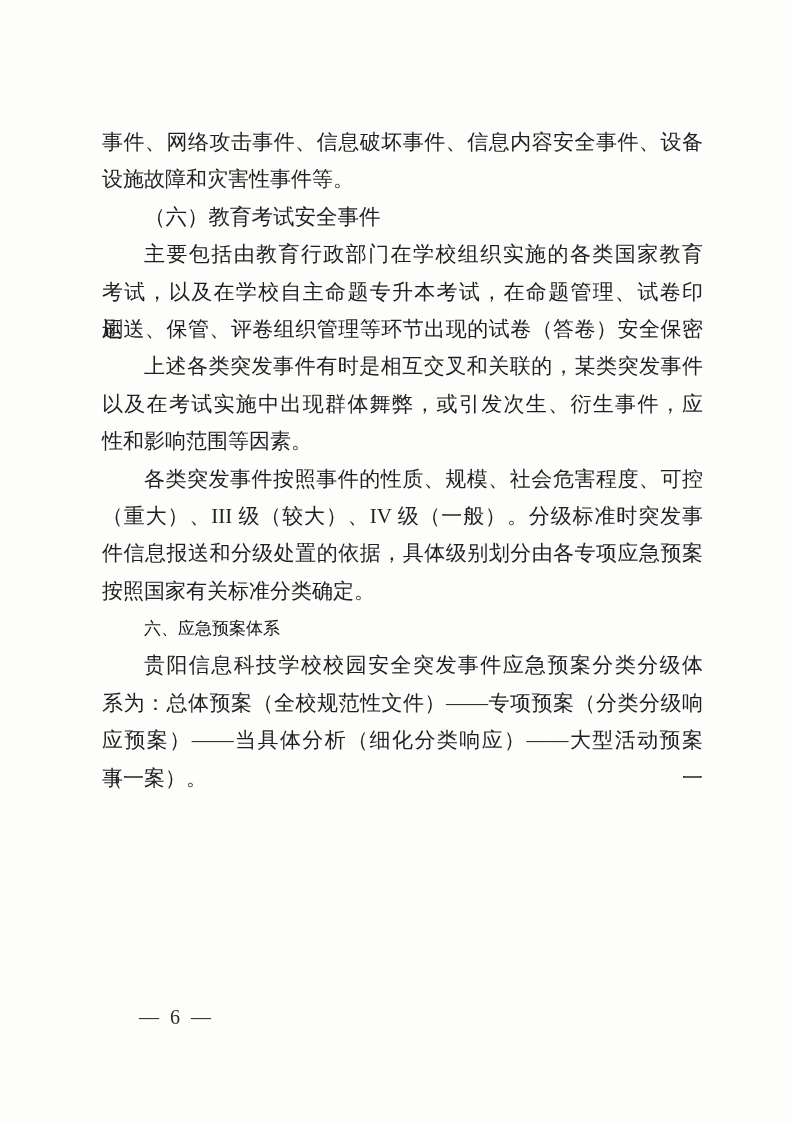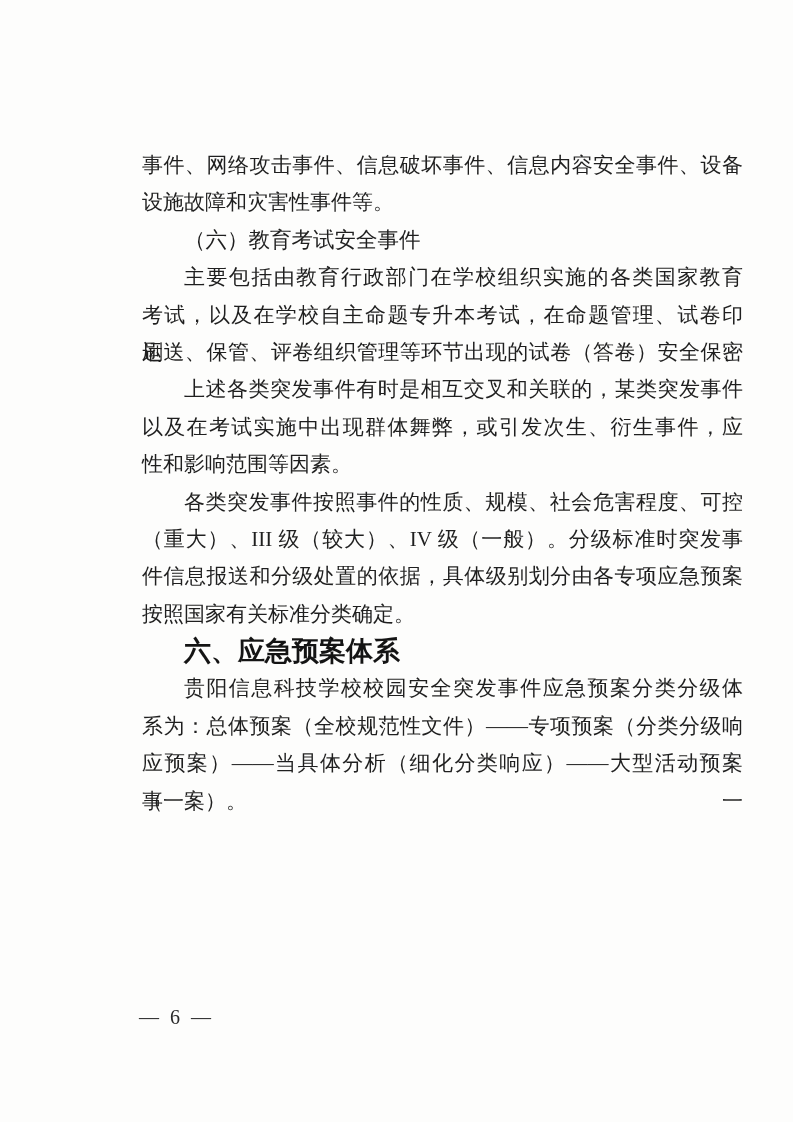--- a/index.html
+++ b/index.html
@@ -16,23 +16,22 @@
     position: relative;
     width: 793px;
     height: 1122px;
     background: #fdfdfc;
     overflow: hidden;
     color: #1e1e1e;
   }
   .doc-body {
     position: absolute;
     left: 102px;
-    top: 147px;
+    top: 124px;
     width: 601px;
-    margin-left: 40px;
   }
   .line {
     font-size: 21px;
     line-height: 37.4px;
     height: 37.4px;
     white-space: nowrap;
     color: #1f1f1f;
   }
   .line.full {
     white-space: normal;
@@ -40,22 +39,22 @@
     text-align-last: justify;
   }
   .line.indent {
     text-indent: 42px;
   }
   .line.subheading {
     font-size: 21.5px;
   }
   .line.heading {
     font-family: "Liberation Sans", sans-serif;
-    font-weight: 700;
-    font-size: 27px;
+    font-weight: 400;
+    font-size: 17px;
     color: #141414;
   }
   .page-footer {
     position: absolute;
     left: 139px;
     top: 1006px;
     font-size: 20px;
     letter-spacing: 3px;
     color: #2a2a2a;
   }

